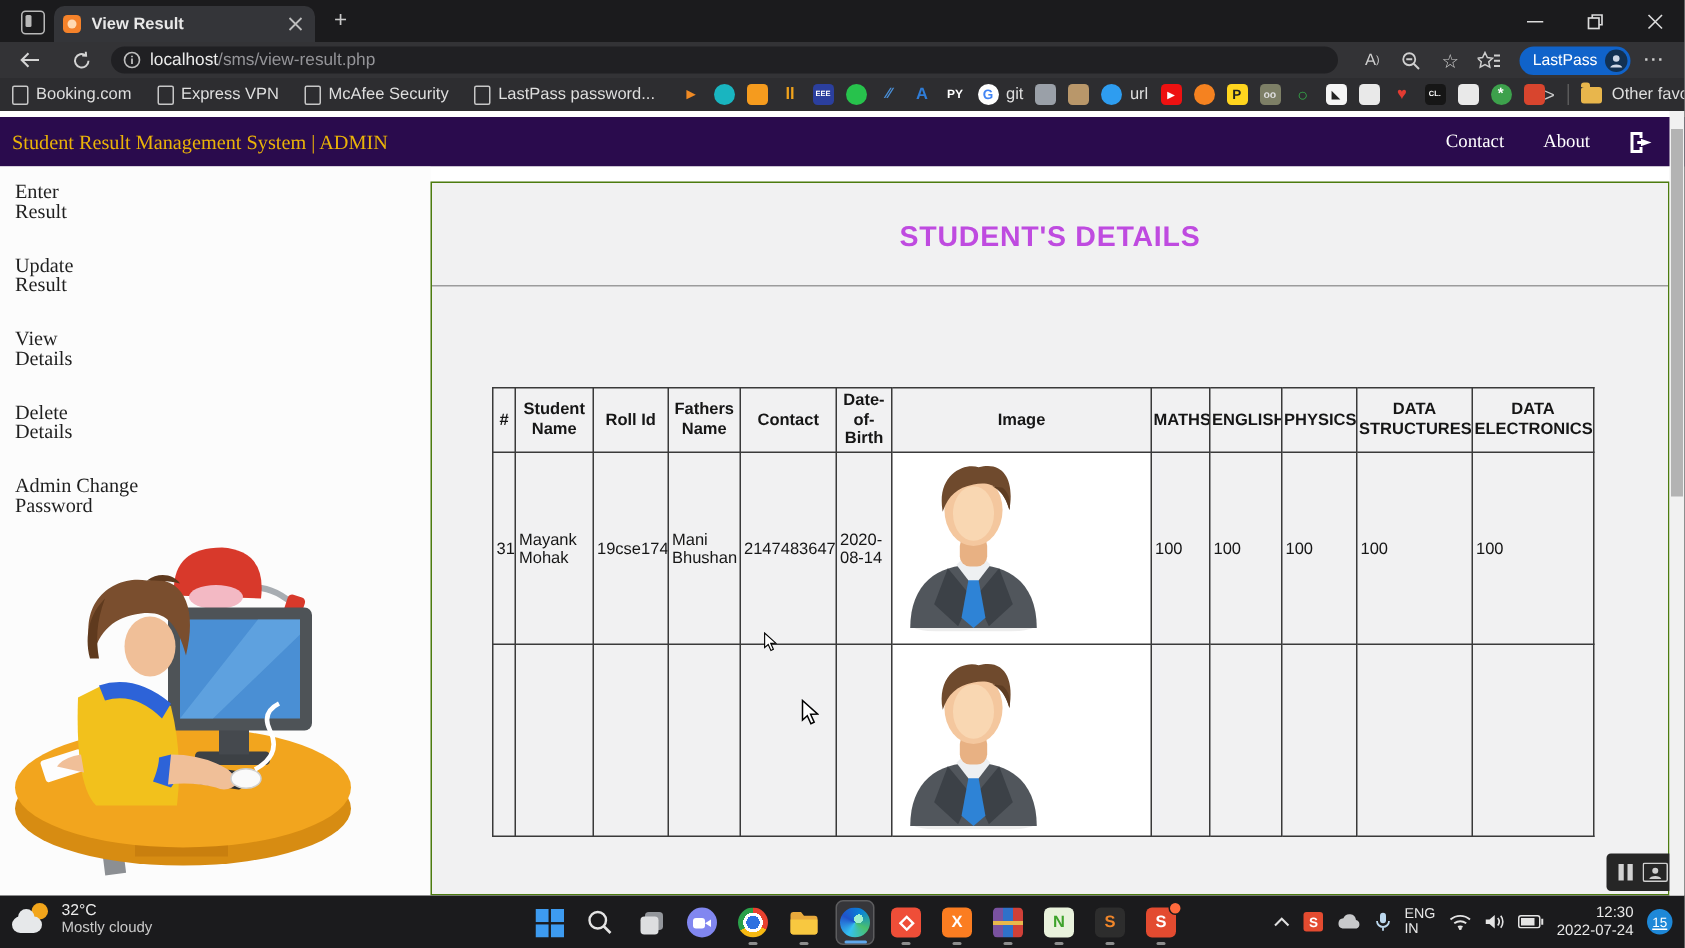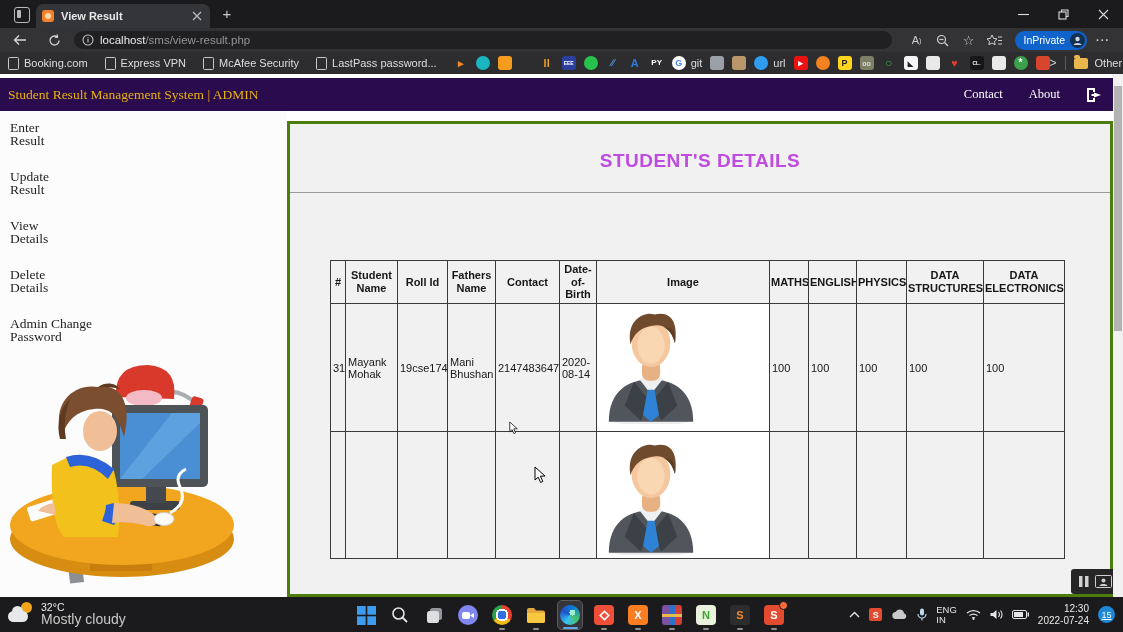--- a/index.html
+++ b/index.html
@@ -54,21 +54,21 @@
   .appheader .title{color:#eab308;font-size:13.5px;margin-left:8px;}
   .appnav{margin-left:auto;display:flex;align-items:center;gap:26px;padding-right:20px;}
   .appnav a{color:#fff;font-size:12.5px;text-decoration:none;}
 
   .content{position:absolute;left:0;top:111px;width:1123px;height:486px;background:#fff;overflow:hidden;}
   .sidebar{position:absolute;left:0;top:0;width:287px;height:486px;background:#fcfcfc;}
   .sidebar a{display:block;margin:0 0 23px 10px;color:#1f1f1f;font-size:13.5px;line-height:13px;text-decoration:none;white-space:pre-line;width:110px;}
   .sidebar{padding-top:10px;box-sizing:border-box;}
   .illus{position:absolute;left:2px;top:242px;}
 
-  .maincard{position:absolute;left:287px;top:10px;width:826px;height:476px;background:#f1f1f2;border:3px solid #4d7c0f;box-sizing:border-box;overflow:hidden;}
+  .maincard{position:absolute;left:287px;top:10px;width:826px;height:476px;background:#f1f1f2;border:1px solid #4d7c0f;box-sizing:border-box;overflow:hidden;}
   .pagetitle{position:absolute;left:0;top:26px;width:100%;text-align:center;font-size:19px;font-weight:bold;letter-spacing:.5px;}
   .titlerule{position:absolute;left:0;top:68px;width:100%;border-top:1px solid #9c9c9c;}
 
   table.results{position:absolute;left:40px;top:136px;width:734px;border-collapse:collapse;table-layout:fixed;font-size:11px;color:#161616;}
   table.results th,table.results td{border:1px solid #3a3a3a;overflow:hidden;}
   table.results th{font-weight:bold;text-align:center;padding:2px 1px;line-height:1.15;height:38px;}
   table.results td{padding:1px 2px;vertical-align:middle;text-align:left;}
   tr.r1{height:128px;} tr.r2{height:131px;} tr.r3{height:80px;}
   td.c-img{background:#fff;text-align:center;padding:0;}
   .avatar{width:104px;height:114px;}
@@ -84,21 +84,21 @@
   .cursor{position:absolute;z-index:40;}
 
   
   .taskbar{position:absolute;left:0;top:597px;width:1123px;height:35px;background:#1b1b1d;}
   .weather{position:absolute;left:8px;top:4px;display:flex;align-items:center;}
   .wicon{width:26px;height:22px;position:relative;margin-right:7px;}
   .wsun{position:absolute;right:2px;top:0;width:11px;height:11px;border-radius:50%;background:#f2a51b;}
   .wcloud{position:absolute;left:0;bottom:2px;width:20px;height:11px;border-radius:7px;background:#e6e8ea;}
   .wcloud::before{content:"";position:absolute;left:4px;top:-5px;width:11px;height:11px;border-radius:50%;background:#e6e8ea;}
   .wtemp{color:#ececec;font-size:10.5px;line-height:12px;}
-  .wcond{color:#c9c9c9;font-size:14px;line-height:12px;}
+  .wcond{color:#c9c9c9;font-size:10px;line-height:12px;}
   .apps{position:absolute;left:353px;top:3px;display:flex;gap:8px;}
   .app{position:relative;width:26px;height:30px;display:flex;align-items:center;justify-content:center;}
   .app.running::after{content:"";position:absolute;bottom:0;left:10px;width:6px;height:2.5px;border-radius:2px;background:#8d8d8d;}
   .app.active-app{border:1px solid #5d5d5f;background:#36363a;border-radius:5px;box-sizing:border-box;}
   .app.active-app::after{content:"";position:absolute;bottom:0;left:5px;width:15px;height:2.5px;border-radius:2px;background:#5fa7ec;}
   .sq{width:20px;height:20px;border-radius:4px;display:flex;align-items:center;justify-content:center;font-weight:bold;font-size:11px;}
   .chrome-ico{width:20px;height:20px;border-radius:50%;
     background:radial-gradient(circle,#2f71e0 0 4.5px,#fff 4.5px 6.5px,rgba(0,0,0,0) 6.5px),
                conic-gradient(#e8412f 0 33%,#f7ba13 33% 66%,#2aa14a 66% 100%);}
   .edge-ico{width:20px;height:20px;border-radius:50%;
@@ -201,21 +201,21 @@
           </svg>
         </span>
       <span class="addr-ico" style="font-size:13px;">☆</span>
       <span class="addr-ico">
         <svg width="15" height="13">
             <path d="M5 1 L6.6 4.4 10 4.8 7.5 7.2 8.2 10.7 5 9 1.8 10.7 2.5 7.2 0 4.8 3.4 4.4 Z" fill="none" stroke="#cfcfcf" stroke-width="1"></path>
             <path d="M11 3 H15 M11 6.5 H15 M11 10 H15" stroke="#cfcfcf" stroke-width="1.2"></path>
           </svg>
         </span>
       <span class="inprivate">
-        <span class="lbl">InPrivate</span>
+        <span class="lbl">LastPass</span>
         <span class="ip-avatar">
           <svg width="11" height="11">
               <circle cx="5.5" cy="4" r="2.2" fill="#cfd8e6"></circle>
               <path d="M1.5 10 C2 7.3 9 7.3 9.5 10 Z" fill="#cfd8e6"></path>
             </svg>
           </span>
       </span>
       <span class="addr-ico" style="letter-spacing:1px;font-weight:bold;">···</span>
     </div>
   </div>
@@ -234,21 +234,21 @@
         <span class="bm-label">McAfee Security</span>
       </span>
     <span class="bm">
         <span class="page-ico"></span>
         <span class="bm-label">LastPass password...</span>
       </span>
     <span class="favrow">
         <span class="fav-chip" style="background: transparent; color: rgb(240, 138, 36); font-size: 11px;">▸</span>
         <span class="fav-chip" style="background: rgb(25, 181, 192); color: rgb(255, 255, 255); border-radius: 50%;"></span>
         <span class="fav-chip" style="background: rgb(245, 155, 30); color: rgb(255, 255, 255);"></span>
-        <span class="fav-chip" style="background: transparent; color: rgb(240, 162, 28); font-size: 11px; margin-left: 20px;">ll</span>
+        <span class="fav-chip" style="background: transparent; color: rgb(240, 162, 28); font-size: 11px;">ll</span>
         <span class="fav-chip" style="background: rgb(43, 63, 158); color: rgb(255, 255, 255); font-size: 5px;">EEE</span>
         <span class="fav-chip" style="background: rgb(39, 194, 76); color: rgb(255, 255, 255); border-radius: 50%;"></span>
         <span class="fav-chip" style="background: transparent; color: rgb(74, 144, 217); font-size: 10px;">∕∕</span>
         <span class="fav-chip" style="background: transparent; color: rgb(47, 124, 214); font-size: 11px;">A</span>
         <span class="fav-chip" style="background: transparent; color: rgb(255, 255, 255); font-size: 8px;">PY</span>
         <span class="fav-chip" style="background: rgb(255, 255, 255); color: rgb(66, 133, 244); border-radius: 50%; font-size: 9px;">G</span>
         <span class="fav-label">git</span>
         <span class="fav-chip" style="background: rgb(154, 160, 168); color: rgb(232, 232, 232);"></span>
         <span class="fav-chip" style="background: rgb(185, 151, 106); color: rgb(74, 74, 74);"></span>
         <span class="fav-chip" style="background: rgb(46, 157, 240); color: rgb(255, 255, 255); border-radius: 50%;"></span>

